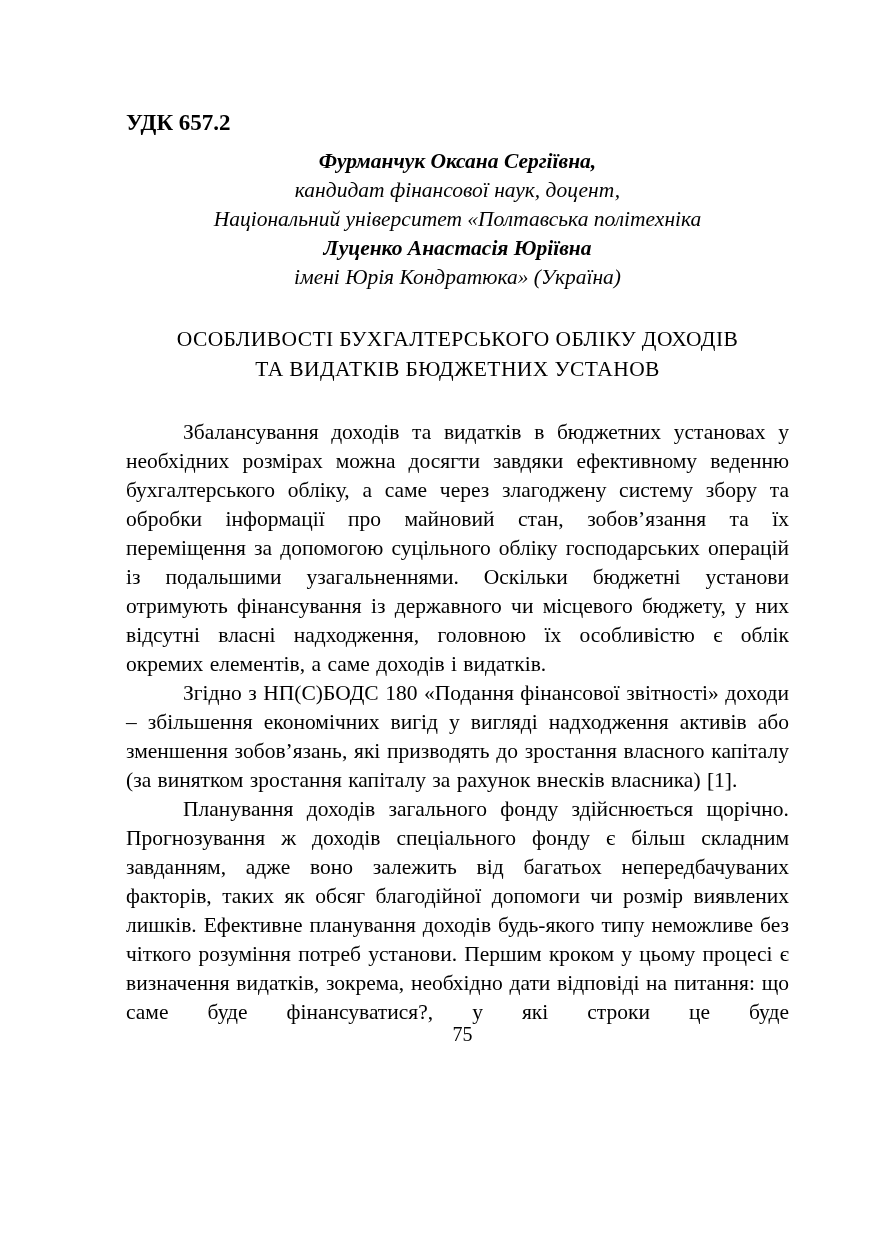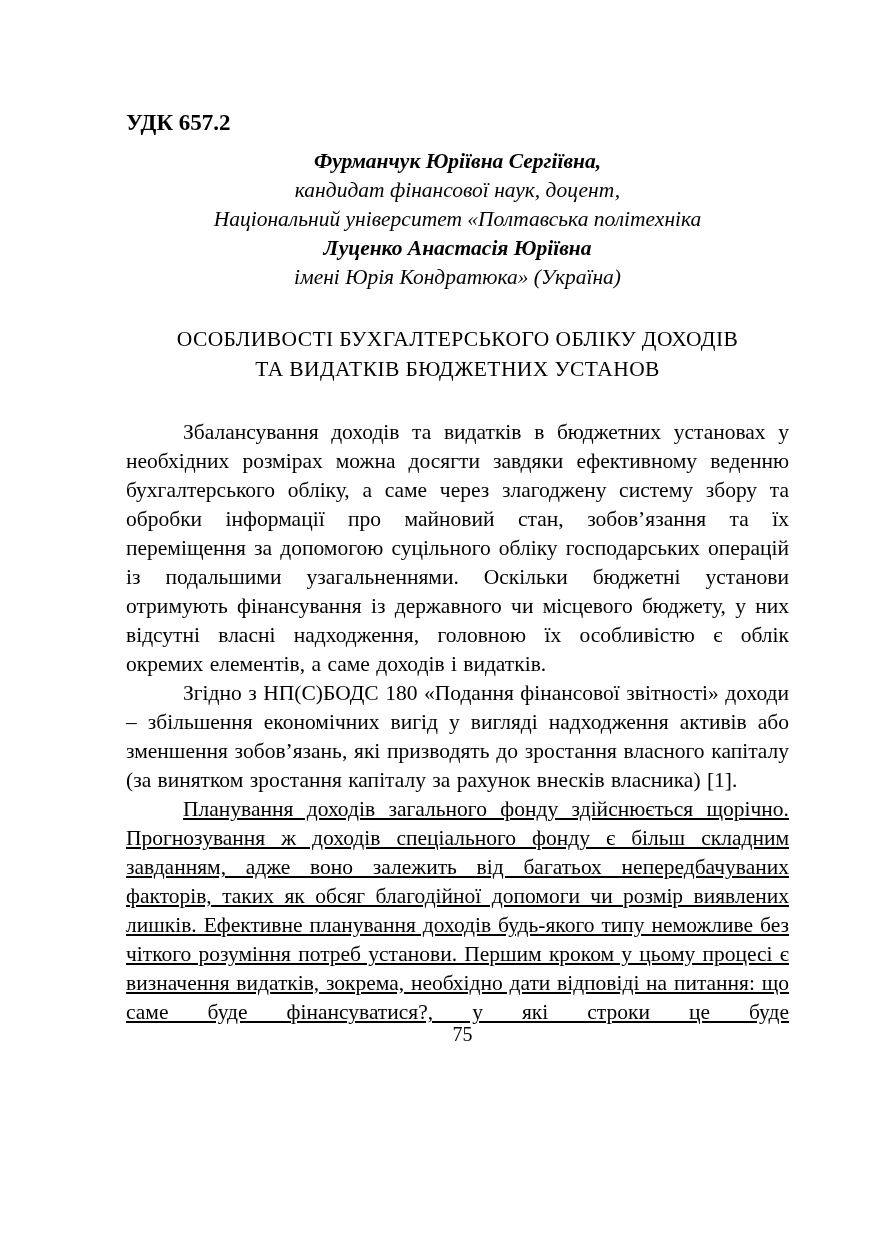--- a/index.html
+++ b/index.html
@@ -47,41 +47,40 @@
     line-height: 29px;
     text-align: justify;
   }
   .body-text p {
     margin: 0;
     text-indent: 57px;
     word-spacing: 1px;
   }
   .body-text p.continues {
     text-align-last: justify;
-    text-decoration: underline;
   }
   .page-number {
     position: absolute;
     left: 136px;
     right: 92px;
     bottom: 62px;
     text-align: center;
     font-size: 20px;
     line-height: 24px;
   }
 </style>
 </head>
 <body>
 
 <div class="page">
 
   <div class="udc">УДК 657.2</div>
 
   <div class="authors">
-    <span class="author-line bold-italic">Фурманчук Юріївна Сергіївна,</span>
+    <span class="author-line bold-italic">Фурманчук Оксана Сергіївна,</span>
     <span class="author-line italic">кандидат фінансової наук, доцент,</span>
     <span class="author-line italic">Національний університет «Полтавська політехніка</span>
     <span class="author-line bold-italic">Луценко Анастасія Юріївна</span>
     <span class="author-line italic">імені Юрія Кондратюка» (Україна)</span>
   </div>
 
   <div class="paper-title">ОСОБЛИВОСТІ  БУХГАЛТЕРСЬКОГО ОБЛІКУ ДОХОДІВ
 ТА ВИДАТКІВ  БЮДЖЕТНИХ УСТАНОВ</div>
 
   <div class="body-text">

